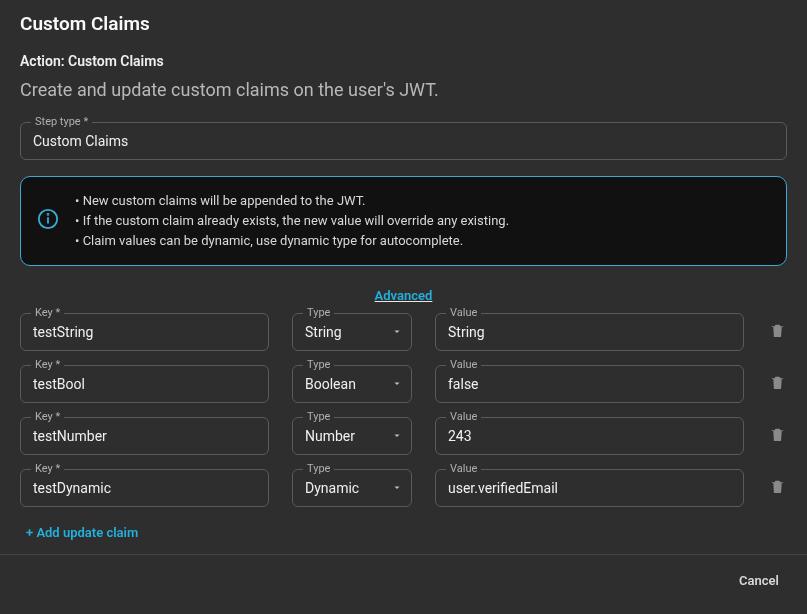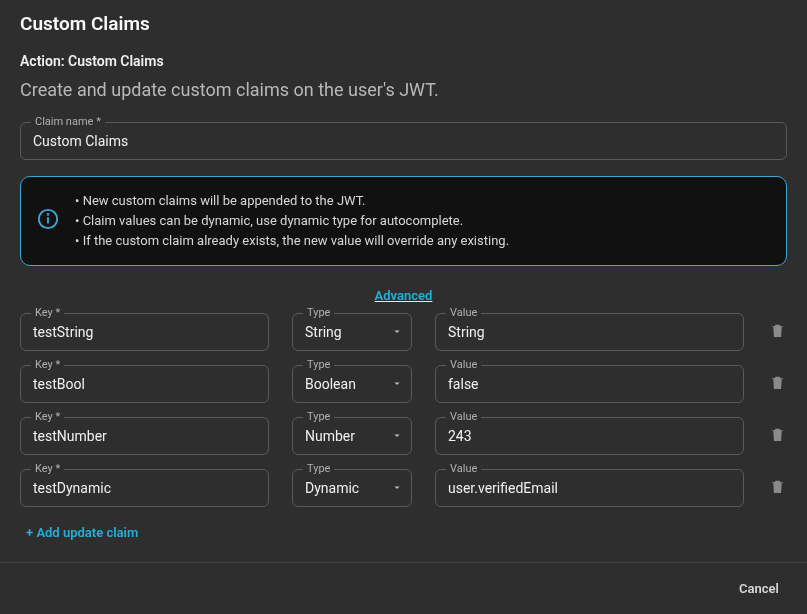--- a/index.html
+++ b/index.html
@@ -136,21 +136,21 @@
     font-size: 13px;
     font-weight: 600;
     cursor: pointer;
     display: inline-block;
     margin-top: 4px;
     margin-left: 6px;
   }
 
   .footer {
     position: absolute;
-    bottom: 0;
+    bottom: 8px;
     left: 0;
     right: 0;
     border-top: 1px solid #444;
     padding: 10px 14px;
     display: flex;
     justify-content: flex-end;
     gap: 10px;
     align-items: center;
     background: #2e2e2e;
   }
@@ -179,36 +179,36 @@
 </head>
 <body>
 
 <div class="container">
 
   <div class="title">Custom Claims</div>
   <div class="subtitle">Action: Custom Claims</div>
   <div class="desc">Create and update custom claims on the user's JWT.</div>
 
   <div class="field-wrap stepname">
-    <span class="field-label">Claim name *</span>
+    <span class="field-label">Step type *</span>
     <input class="field-input" value="Custom Claims" style="">
   </div>
 
   <div class="info-box">
     <span class="info-icon">
       <svg width="22" height="22" viewBox="0 0 24 24" fill="none" stroke="currentColor" stroke-width="2">
         <circle cx="12" cy="12" r="10"></circle>
         <line x1="12" y1="10" x2="12" y2="17"></line>
         <circle cx="12" cy="7" r="0.5" fill="currentColor"></circle>
       </svg>
     </span>
     <div class="info-list">
       <div>New custom claims will be appended to the JWT.</div>
+      <div>If the custom claim already exists, the new value will override any existing.</div>
       <div>Claim values can be dynamic, use dynamic type for autocomplete.</div>
-      <div>If the custom claim already exists, the new value will override any existing.</div>
     </div>
   </div>
 
   <div class="adv-row">
     <span class="adv-link">Advanced</span>
   </div>
 
   <div id="claims-list">
       <div class="claim-row">
         <div class="field-wrap col-key"><span class="field-label">Key *</span><input class="field-input" value="testString" style=""></div>

